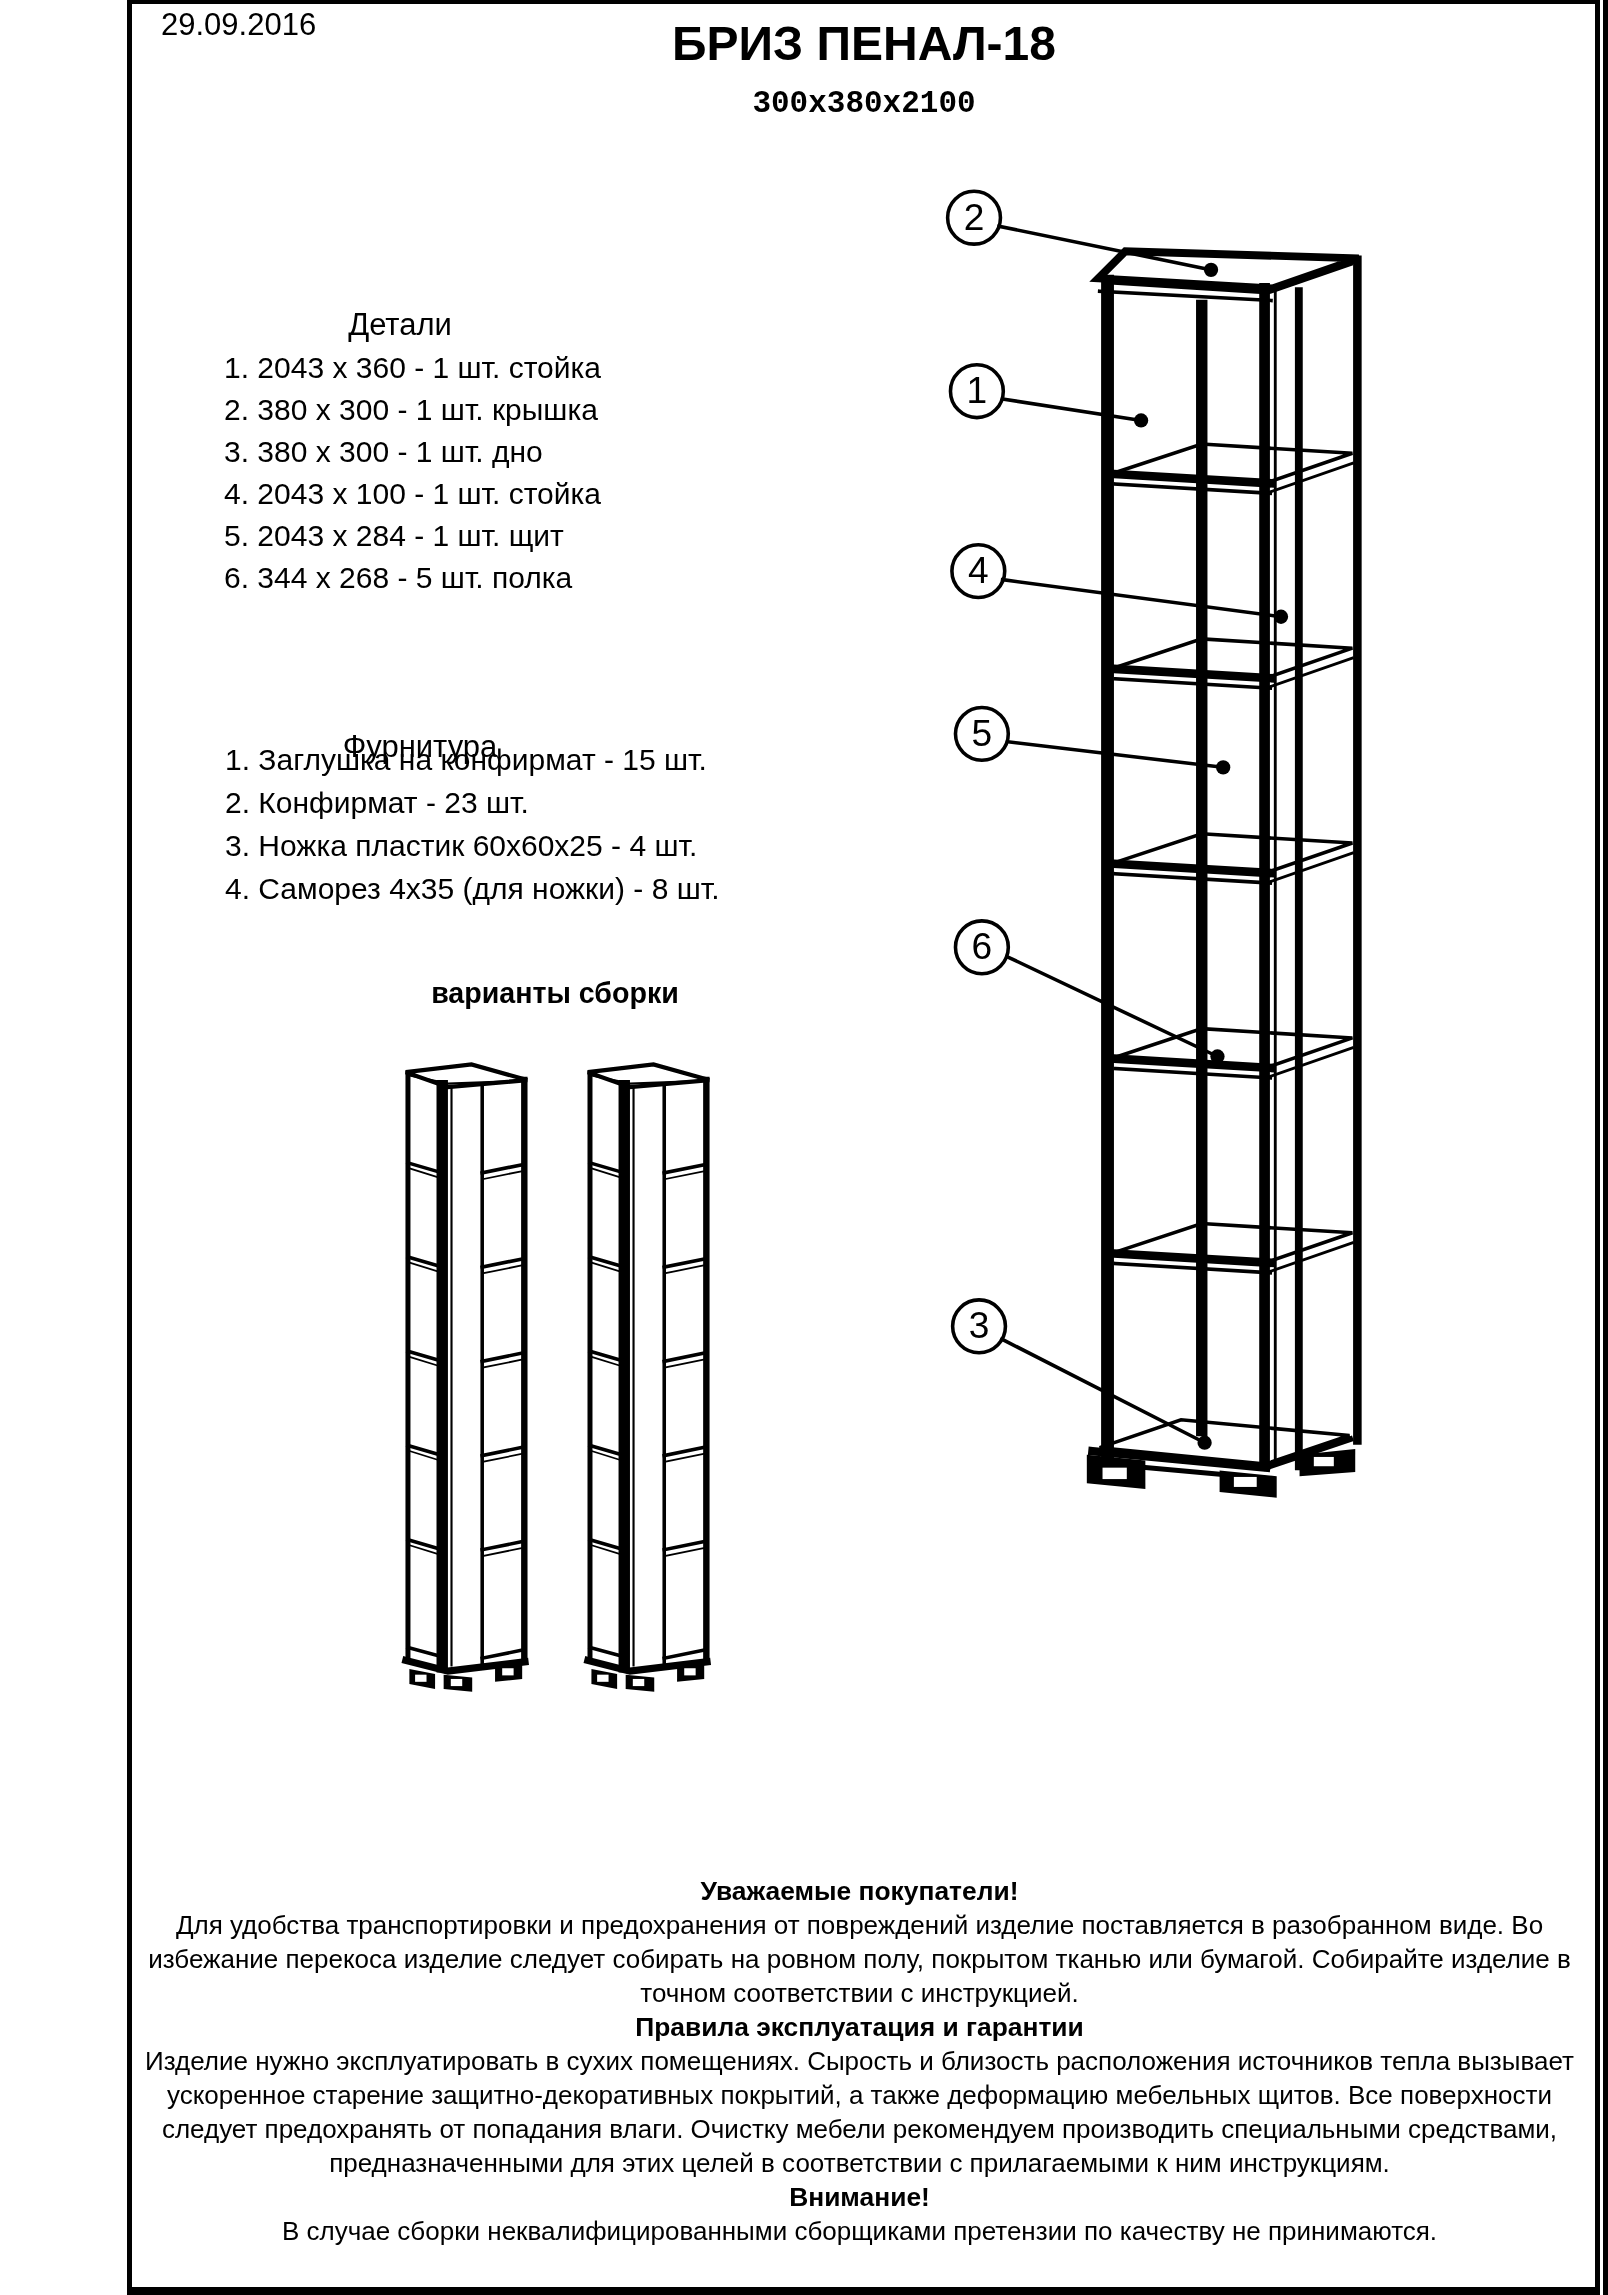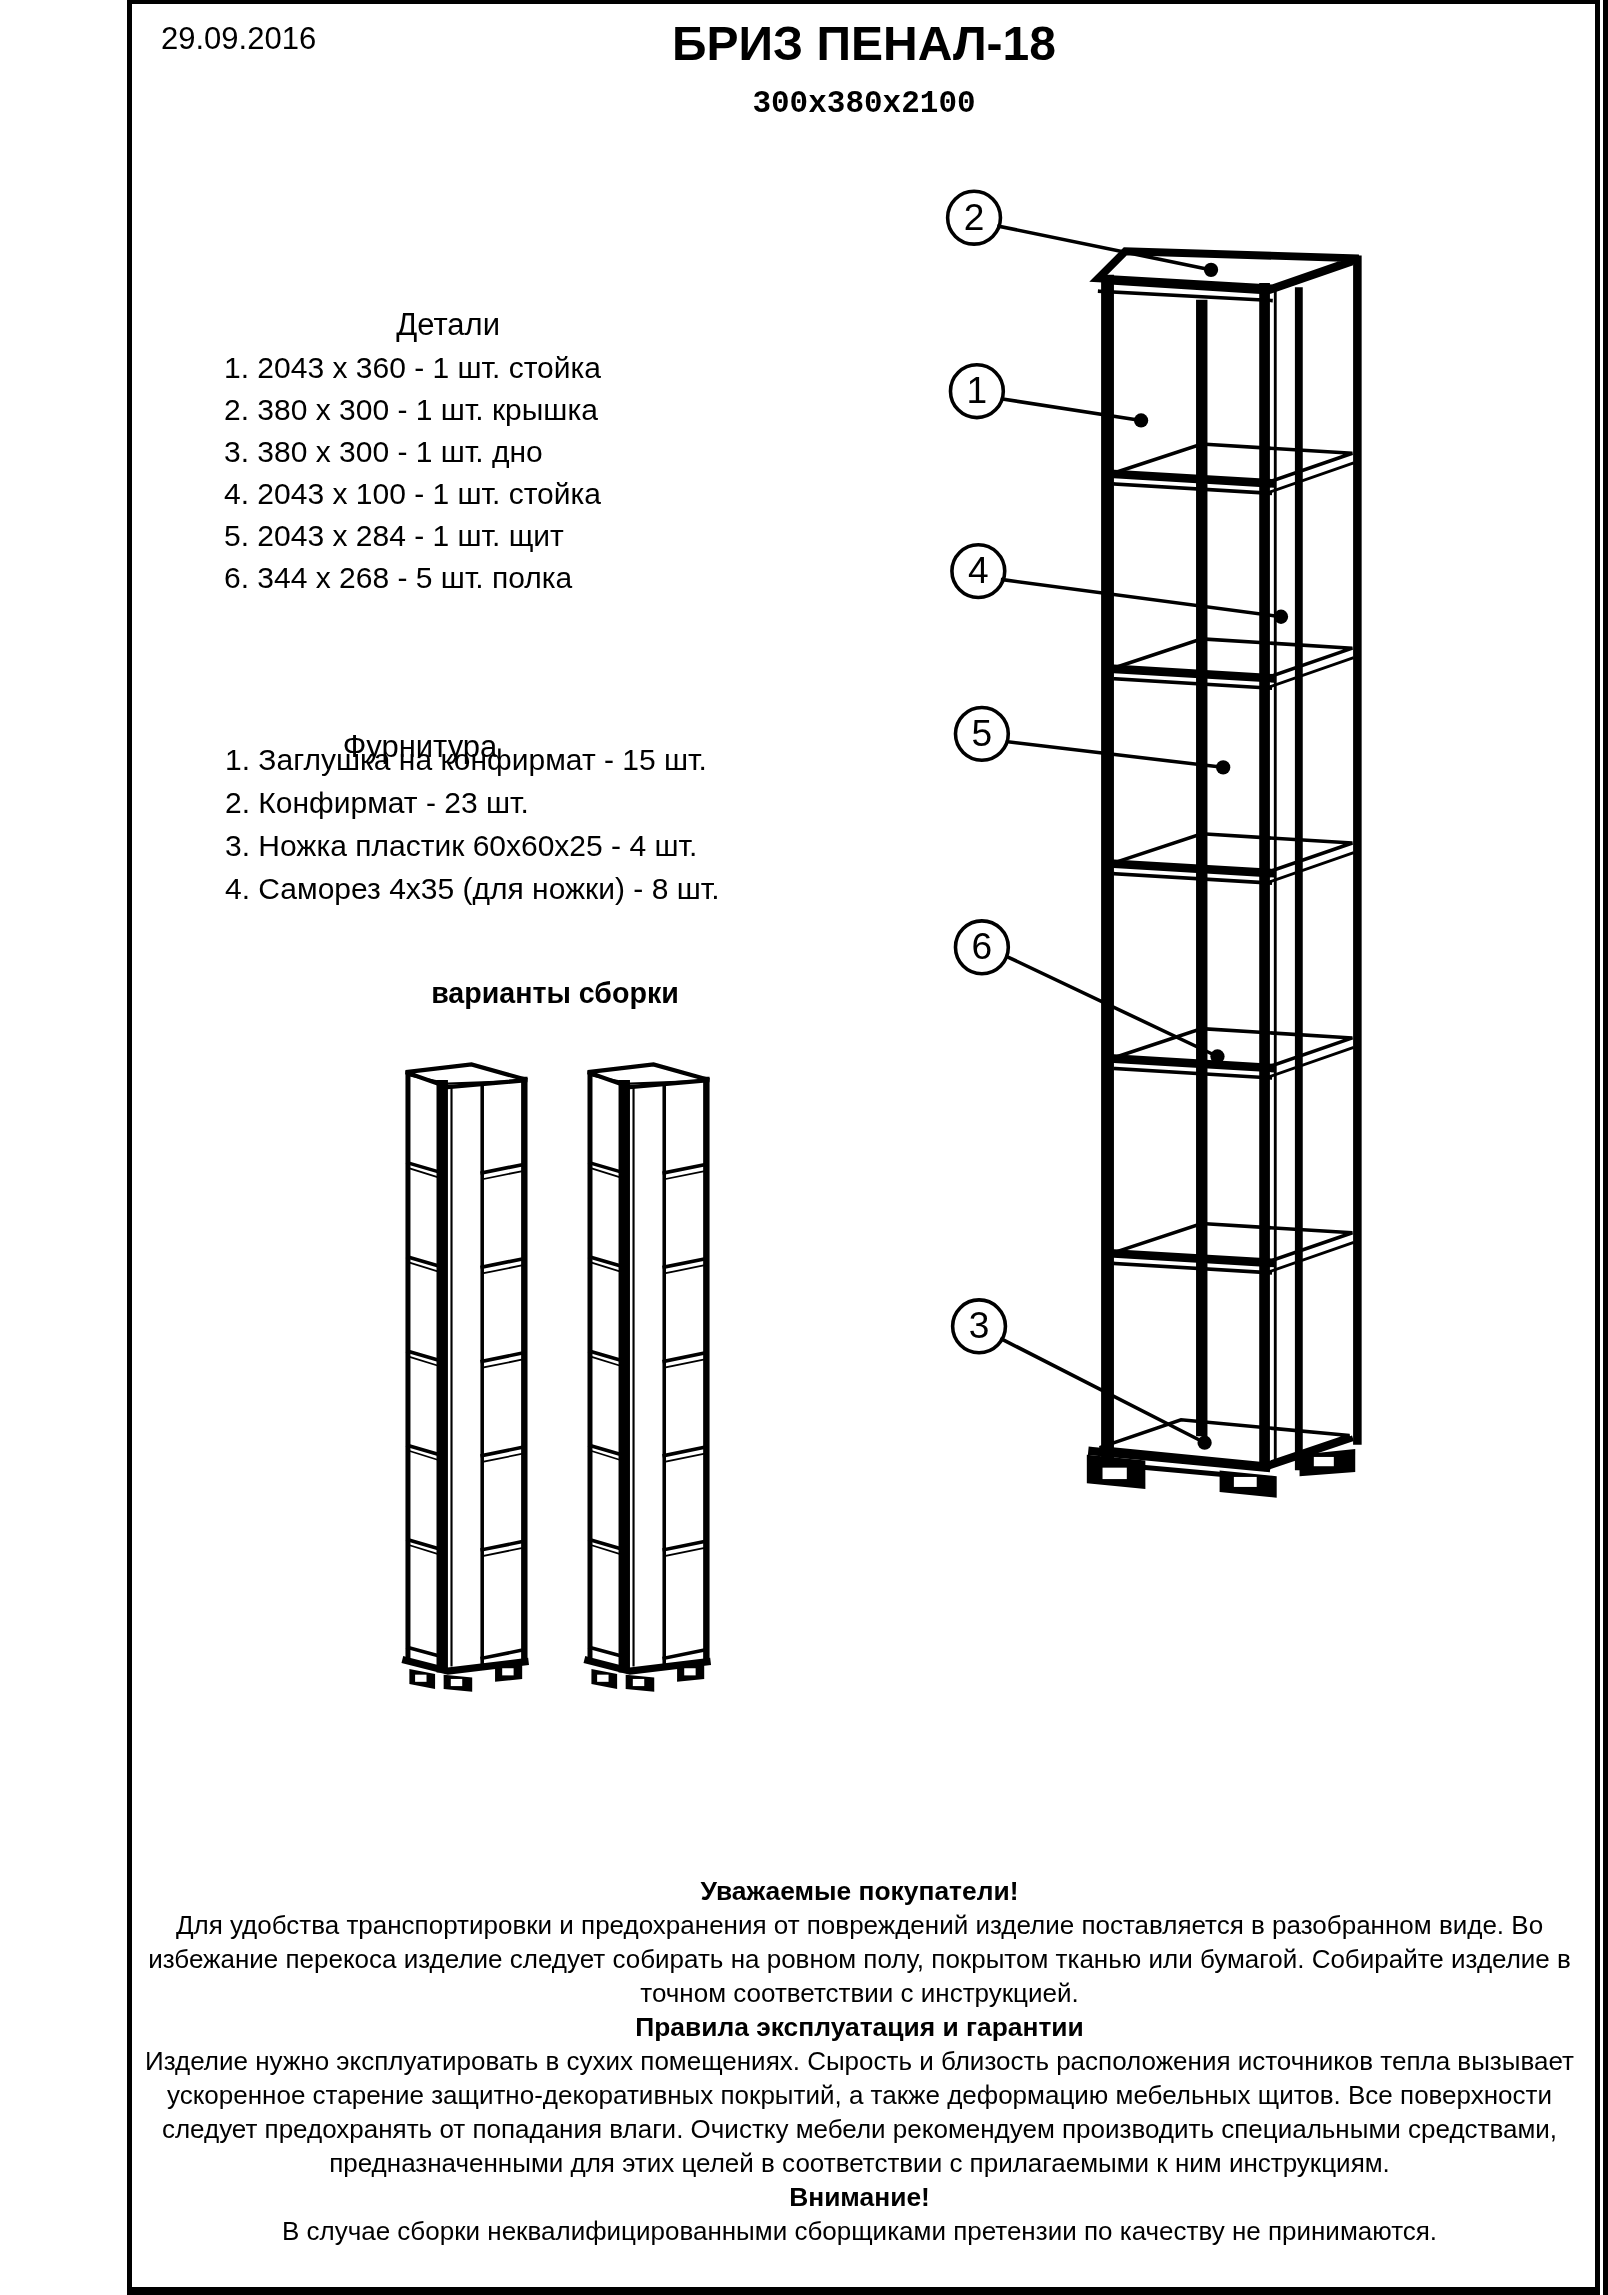--- a/index.html
+++ b/index.html
@@ -10,24 +10,24 @@
     color:#000;
   }
   .abs { position:absolute; }
   .frame {
     position:absolute; left:127px; top:0; width:1473px; height:2295px;
     box-sizing:border-box;
     border-left:5.7px solid #000; border-top:4.3px solid #000;
     border-right:5.7px solid #000; border-bottom:8.6px solid #000;
   }
   .scan-strip { position:absolute; left:1603px; top:0; width:5.7px; height:2295px; background:#000; }
-  .date { left:161px; top:21px; font-size:31px; white-space:nowrap; }
+  .date { left:161px; top:7px; font-size:31px; white-space:nowrap; }
   .title { left:133px; top:15.7px; width:1462px; text-align:center; font-size:48px; font-weight:bold; white-space:nowrap; }
   .dims  { left:133px; top:86px; width:1462px; text-align:center; font-size:31px; font-weight:bold; white-space:nowrap;font-family:Liberation Mono, monospace; }
-  .parts-heading { left:300px; top:307px; width:200px; text-align:right; font-size:31px; white-space:nowrap; }
+  .parts-heading { left:300px; top:307px; width:200px; text-align:center; font-size:31px; white-space:nowrap; }
   .parts-list { left:224px; top:347px; font-size:30px; line-height:42px; white-space:nowrap; }
   .hw-heading { left:320px; top:700px; width:200px; text-align:center; font-size:31px; white-space:nowrap;margin-top:29px; }
   .hw-list { left:225px; top:738px; font-size:30px; line-height:43px; white-space:nowrap; }
   .variants-label { left:412px; top:977px; width:286px; text-align:center; font-size:28.6px; font-weight:bold; white-space:nowrap; }
   .notice { left:74px; top:1874px; width:1571px; text-align:center; font-size:26px; line-height:34px; }
   .notice div { white-space:nowrap; }
   .notice .bold { font-weight:bold; font-size:26.4px; }
   svg.art { position:absolute; left:0; top:0; }
   svg.art * { vector-effect:none; }
   .ink { stroke:#000; fill:none; stroke-linecap:square; }

